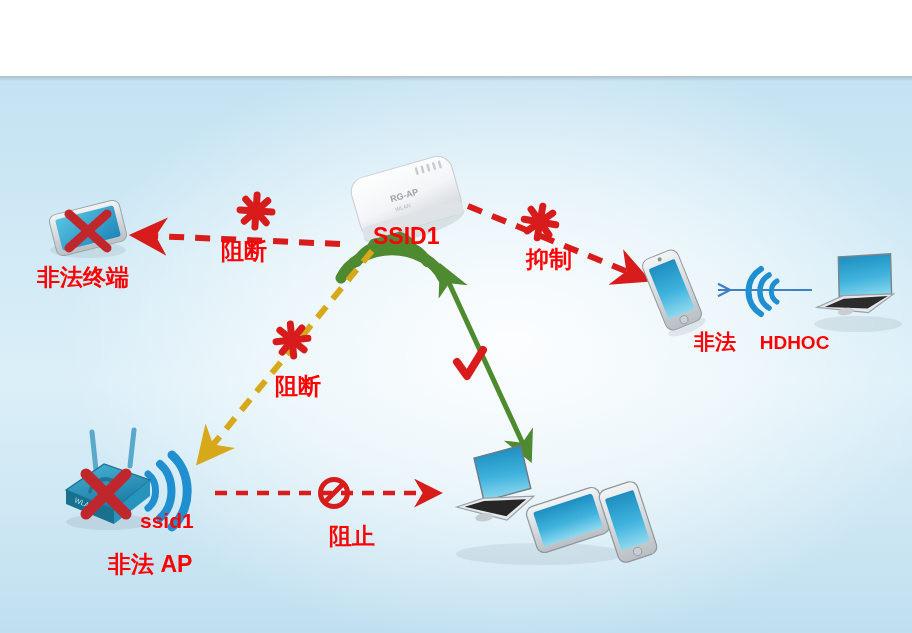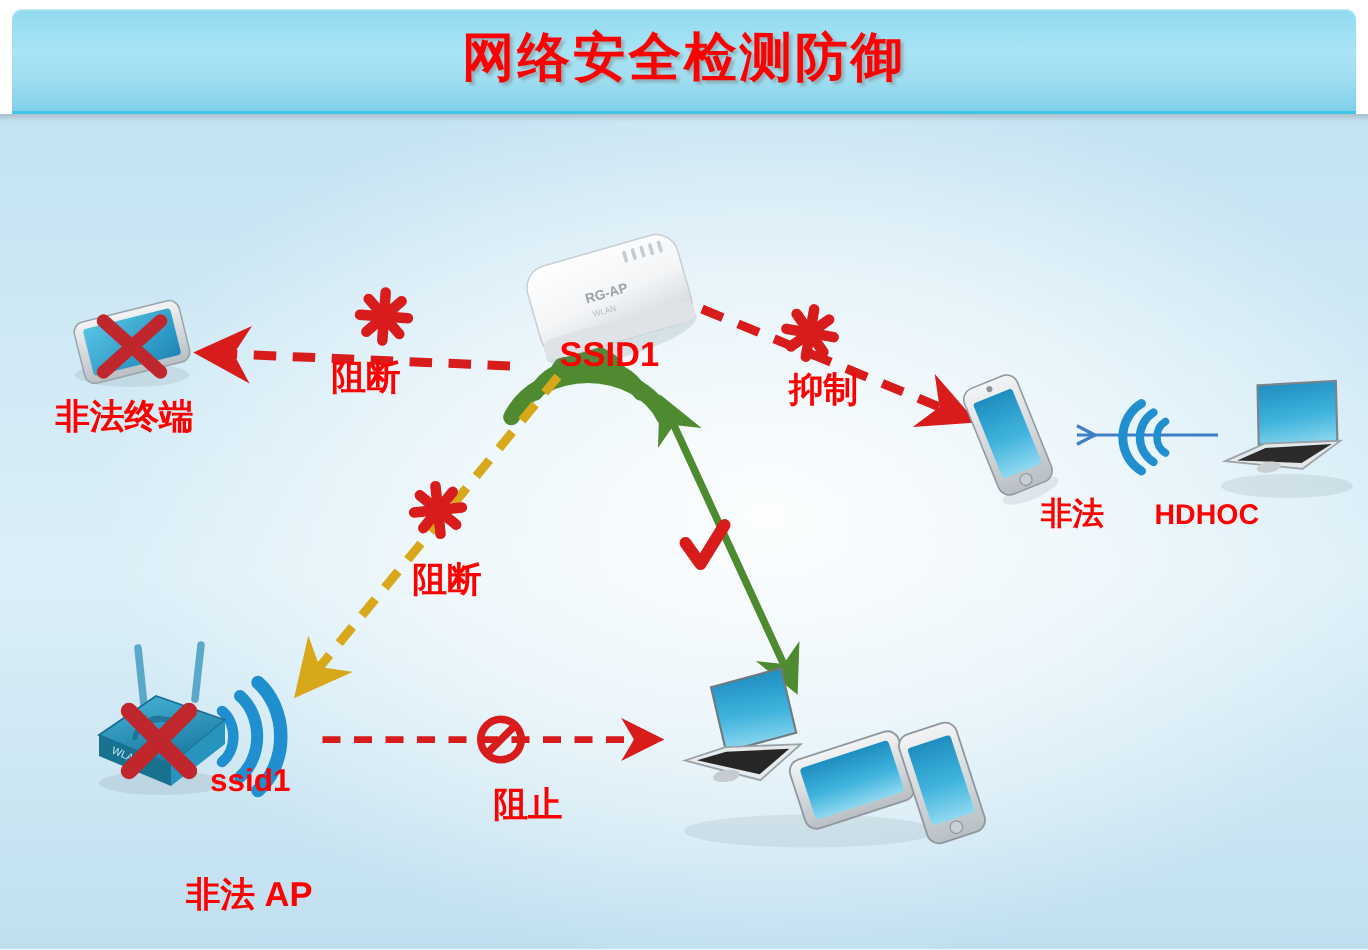--- a/index.html
+++ b/index.html
@@ -80,23 +80,20 @@
     font-weight: bold;
   }
   .lbl-cn { font-size: 23px; }
   .lbl-sm { font-size: 21px; }
 </style>
 </head>
 <body>
 
 <div id="stage">
 
-  <div id="header-bar">
-    <div id="header-title">网络安全检测防御</div>
-  </div>
 
   <div id="canvas">
 
     <svg class="layer" viewBox="0 0 912 557">
       <defs>
         <marker id="arrow-red" markerWidth="9" markerHeight="9" refX="2.2" refY="3.2" orient="auto">
           <path d="M0,0 L6.4,3.2 L0,6.4 L1.9,3.2 Z" fill="#d81b1b"></path>
         </marker>
         <marker id="arrow-gold" markerWidth="9" markerHeight="9" refX="2.2" refY="3.2" orient="auto">
           <path d="M0,0 L6.4,3.2 L0,6.4 L1.9,3.2 Z" fill="#d6a81a"></path>
@@ -304,22 +301,22 @@
 
     <div class="lbl lbl-cn" style="left:275px; top:295px;">阻断</div>
 
     <div class="lbl lbl-cn" style="left:329px; top:445px;">阻止</div>
 
     <div class="lbl lbl-cn" style="left:28px; top:186px;margin-left:9px;">非法终端</div>
 
     <div class="lbl" style="left:694px; top:252px; font-size:21px;">
       <span>非法</span>
       <span style="display:inline-block;width:12px;"></span>
-      <span style="font-size:19px;margin-left:10px;">HDHOC</span>
+      <span style="font-size:19px;">HDHOC</span>
     </div>
 
     <div class="lbl lbl-sm" style="left:140px; top:433px;">ssid1</div>
 
-    <div class="lbl lbl-cn" style="left:124px; top:473px;margin-top:32px;">非法 AP</div>
+    <div class="lbl lbl-cn" style="left:108px; top:473px;">非法 AP</div>
 
 
   </div>
 </div>
 
 </body></html>

